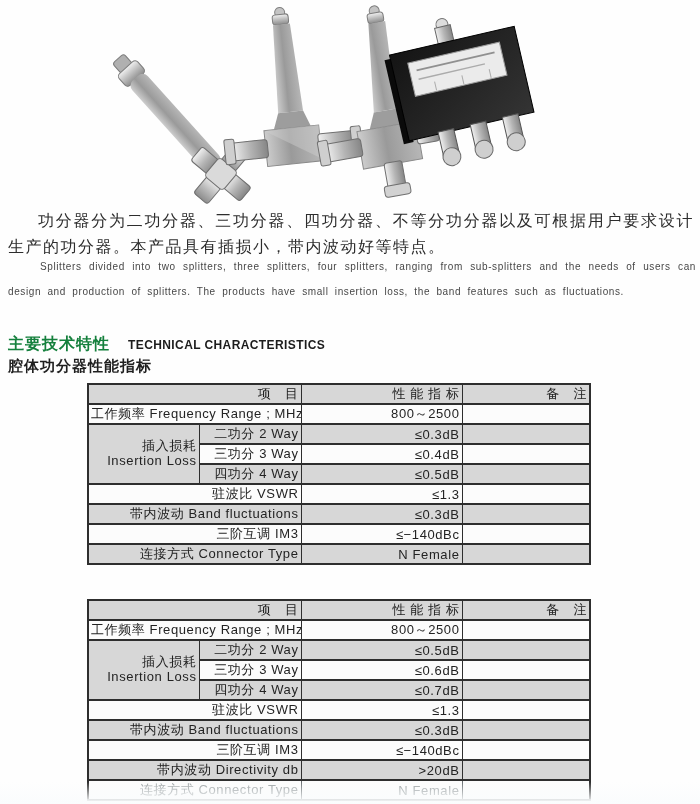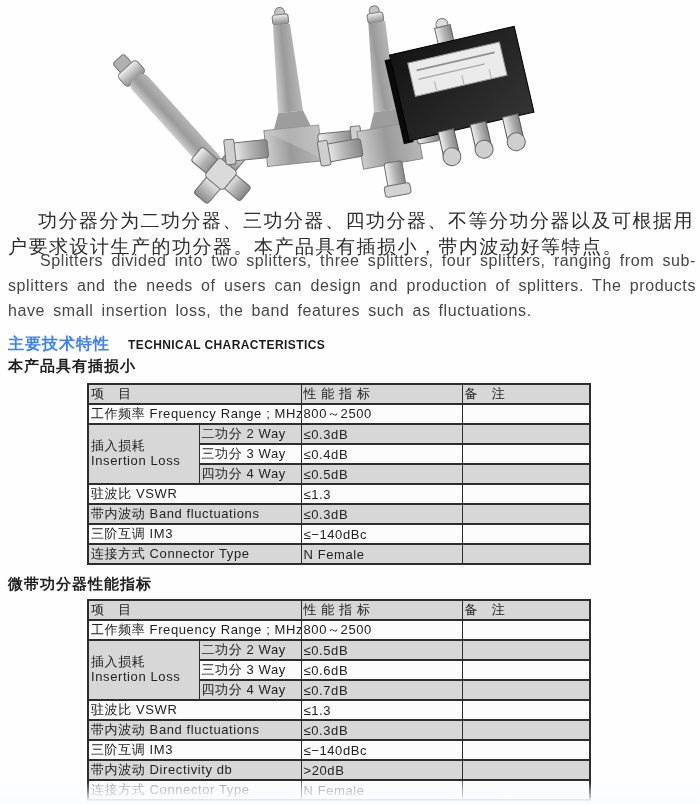--- a/index.html
+++ b/index.html
@@ -6,51 +6,51 @@
   body { background:#ffffff; font-family:"Liberation Sans","DejaVu Sans",sans-serif; }
   #page {
     position:relative; width:700px; height:804px; margin:0 auto;
     background:#fefefe; overflow:hidden; color:#222;
   }
   
   #photos { position:absolute; top:0; left:0; }
   
   .para-cn {
     position:absolute; top:208px; left:8px; width:686px;
-    font-size:19px; line-height:26px; letter-spacing:1.5px;
+    font-size:16px; line-height:26px; letter-spacing:1.5px;
     text-align:justify; text-indent:30px; color:#2d2d2d; font-weight:500;
   }
   .para-en {
-    position:absolute; top:248px; left:8px; width:688px;
-    font-size:16px; line-height:25px; letter-spacing:0.6px; word-spacing:3px;
+    position:absolute; top:254px; left:8px; width:688px;
+    font-size:10px; line-height:25px; letter-spacing:0.6px; word-spacing:3px;
     text-align:justify; text-indent:32px; color:#474747;
   }
   
   .section-heading {
     position:absolute; top:334px; left:8px; display:flex; align-items:baseline; gap:18px;
   }
-  .section-heading .cn { font-size:16px; font-weight:bold; color:#3b82f6; letter-spacing:1px; }
+  .section-heading .cn { font-size:16px; font-weight:bold; color:#15803d; letter-spacing:1px; }
   .section-heading .en { font-size:12px; font-weight:bold; color:#1c1c1c; letter-spacing:0.4px; }
   .table-caption {
     position:absolute; left:8px; font-size:15px; font-weight:bold;
     color:#1f1f1f; letter-spacing:1px;
   }
   #caption-cavity { top:357px; }
   #caption-microstrip { top:575px; }
   
   table.spec {
     position:absolute; left:87px; width:502px;
     border-collapse:collapse; table-layout:fixed;
     font-size:13px; color:#232323;
   }
   #table-cavity { top:383px; }
   #table-microstrip { top:599px; }
   table.spec td, table.spec th {
     border:1px solid #2e2e2e; border-top-width:2px; border-bottom-width:2px;
-    height:20px; text-align:left; vertical-align:middle;
+    height:20px; text-align:right; vertical-align:middle;
     font-weight:normal; padding:0 2px; letter-spacing:0.6px;
     overflow:hidden; white-space:nowrap;
   }
   table.spec { border:2px solid #2e2e2e; }
   tr.g td, tr.g th { background:#d7d7d7; }
   tr.w td, tr.w th { background:#fcfcfc;margin-top:30px; }
   td.merged { background:#d7d7d7 !important; line-height:1.15; white-space:normal;margin-left:29px; }
   tr.faded td { color:#9aa0a2; border-color:#6a6f72; }
   th.hdr { letter-spacing:2px; }
   
@@ -152,21 +152,21 @@
   </svg>
 
   <p class="para-cn">功分器分为二功分器、三功分器、四功分器、不等分功分器以及可根据用户要求设计生产的功分器。本产品具有插损小，带内波动好等特点。</p>
   <p class="para-en">Splitters divided into two splitters, three splitters, four splitters, ranging from sub-splitters and the needs of users can design and production of splitters. The products have small insertion loss, the band features such as fluctuations.</p>
 
   <div class="section-heading">
     <span class="cn">主要技术特性</span>
     <span class="en">TECHNICAL CHARACTERISTICS</span>
   </div>
 
-  <div class="table-caption" id="caption-cavity">本产品具有插损小</div>
+  <div class="table-caption" id="caption-cavity">腔体功分器性能指标</div>
 
   <table class="spec" id="table-cavity">
     <colgroup>
         <col style="width:111px">
         <col style="width:102px">
         <col style="width:161px">
         <col style="width:128px">
       </colgroup>
     <tbody>
       <tr class="g">
@@ -214,21 +214,20 @@
         <td></td>
       </tr>
       <tr class="g">
         <td colspan="2">连接方式  Connector Type</td>
         <td>N Female</td>
         <td></td>
       </tr>
     </tbody>
   </table>
 
-  <div class="table-caption" id="caption-microstrip">微带功分器性能指标</div>
 
   <table class="spec" id="table-microstrip">
     <colgroup>
         <col style="width:111px">
         <col style="width:102px">
         <col style="width:161px">
         <col style="width:128px">
       </colgroup>
     <tbody>
       <tr class="g">

